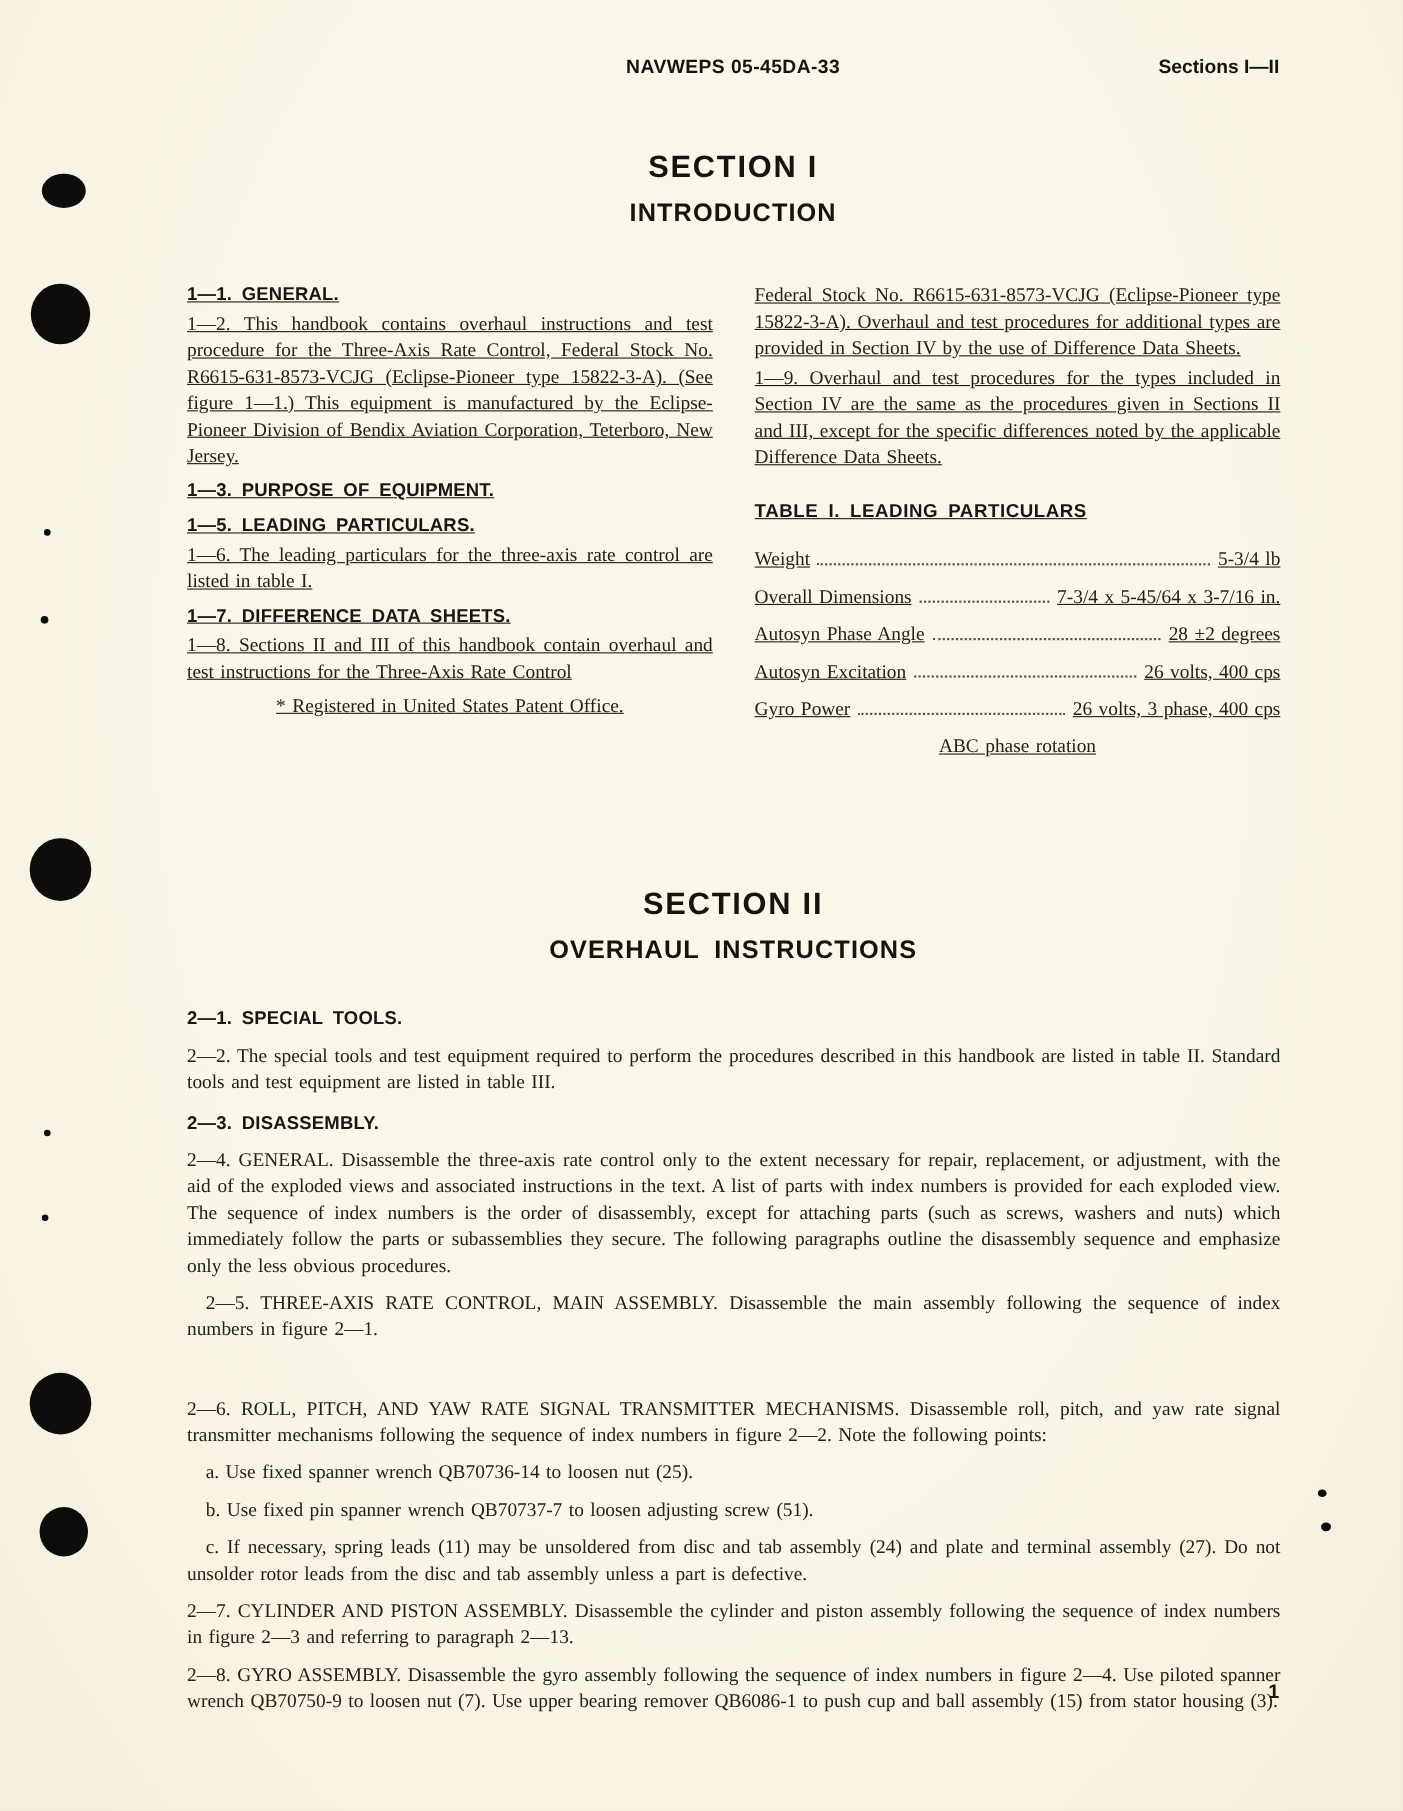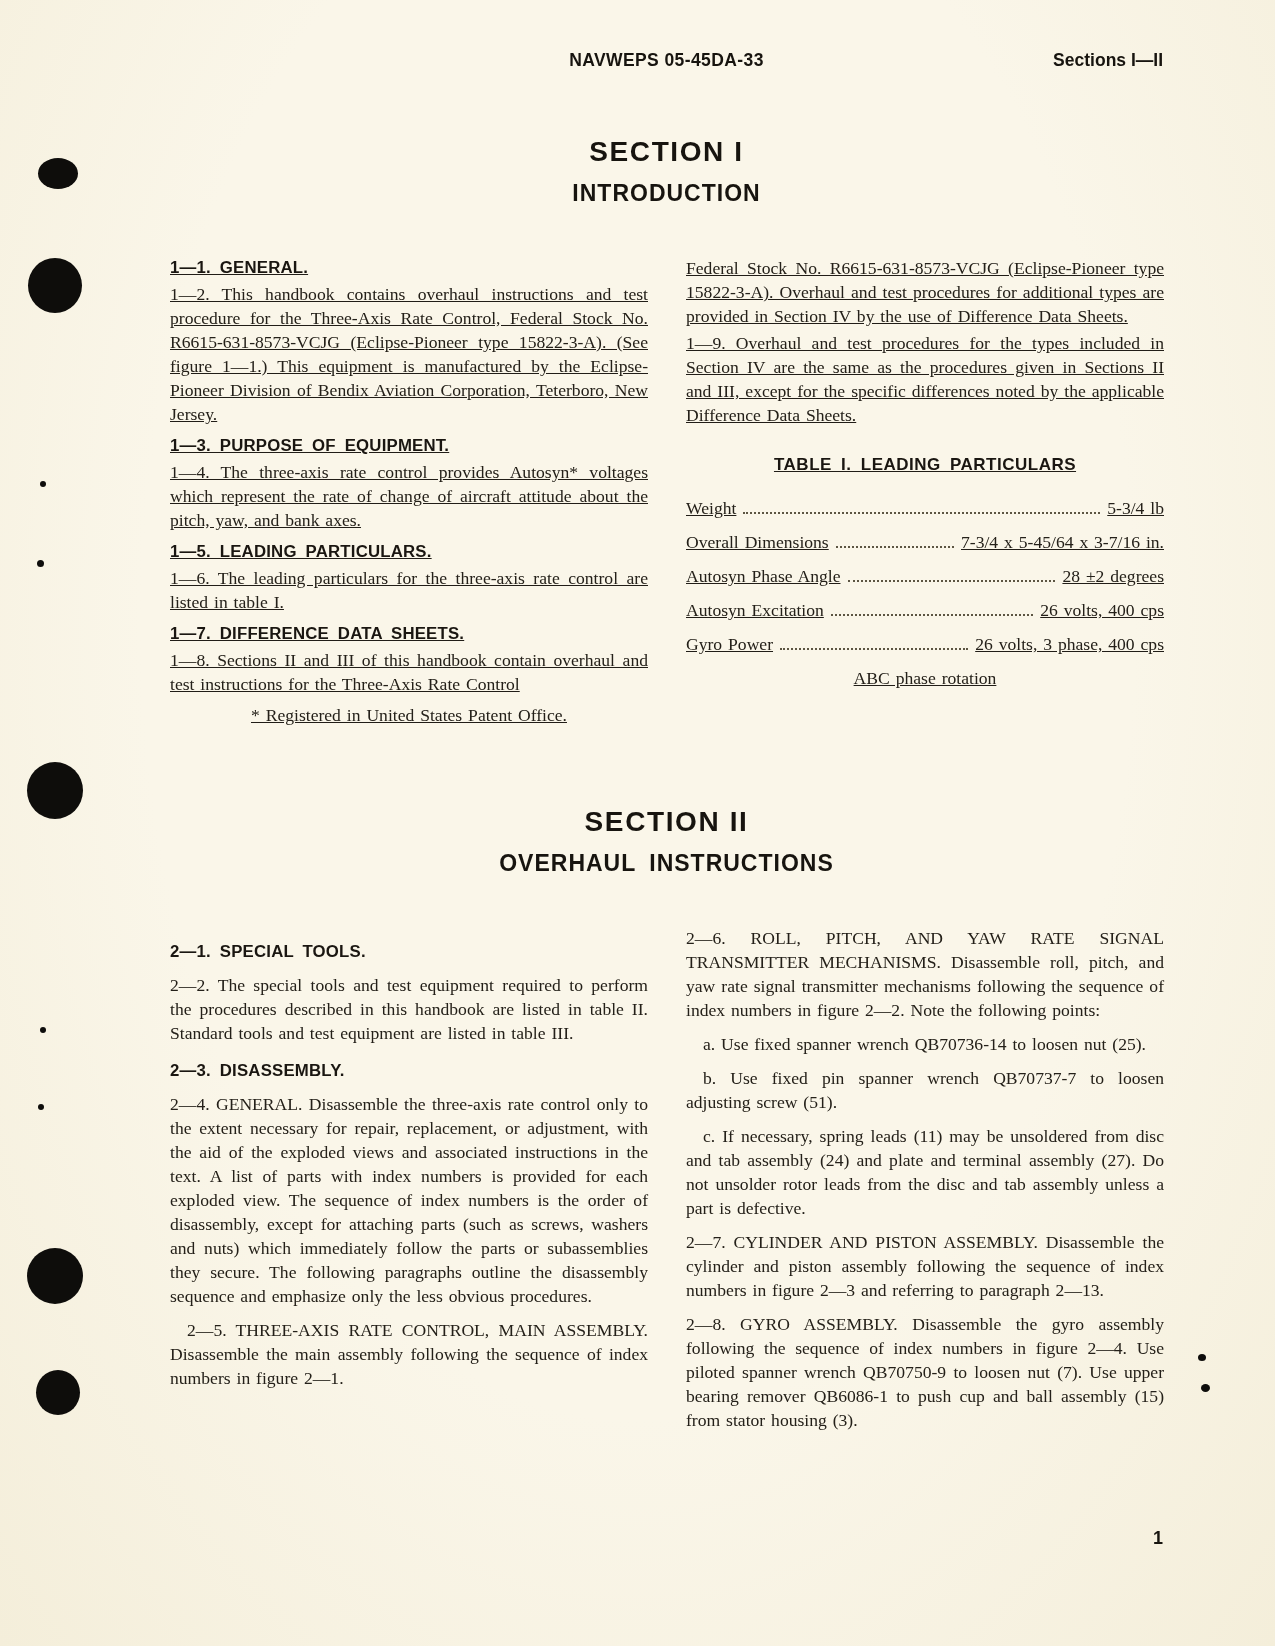--- a/index.html
+++ b/index.html
@@ -41,21 +41,21 @@
     text-align: left; margin: 8px 0 2px; color: #1a1611;
   }
   .body-para { margin: 0 0 3px; }
   .body-para.indent { text-indent: 17px; }
   .footnote { margin-top: 7px; text-align: center; }
   .s2 .body-para { margin-bottom: 10px; }
   .s2 .para-heading { margin: 14px 0 9px; }
   
   .lp-table { margin-top: 26px; }
   .lp-title {
-    text-align: center; font-family: "Liberation Sans", sans-serif; font-weight: bold;
+    font-family: "Liberation Sans", sans-serif; font-weight: bold;
     font-size: 17px; letter-spacing: .5px; word-spacing: 4px; margin-bottom: 21px; color: #1a1611;
   }
   .t-row { display: flex; align-items: baseline; margin-bottom: 13px; line-height: 21px; text-align: right; }
   .t-label { white-space: nowrap; }
   .t-value { white-space: nowrap; margin-left: auto; }
   .t-leader {
     flex: 1 1 auto; min-width: 18px; margin: 0 7px;
     border-bottom: 2px dotted #5c5543; align-self: flex-end;
     transform: translateY(-5px);
   }
@@ -91,21 +91,20 @@
   <div class="section-heading" style="top:136px;">
     <div class="line1">SECTION I</div>
     <div class="line2">INTRODUCTION</div>
   </div>
 
   <div class="columns s1" style="top:256px;text-decoration:underline;">
     <div class="col">
       <h3 class="para-heading">1—1. GENERAL.</h3>
       <p class="body-para">1—2. This handbook contains overhaul instructions and test procedure for the Three-Axis Rate Control, Federal Stock No. R6615-631-8573-VCJG (Eclipse-Pioneer type 15822-3-A). (See figure 1—1.) This equipment is manufactured by the Eclipse-Pioneer Division of Bendix Aviation Corporation, Teterboro, New Jersey.</p>
       <h3 class="para-heading">1—3. PURPOSE OF EQUIPMENT.</h3>
-      <p class="body-para">1—4. The three-axis rate control provides Autosyn* voltages which represent the rate of change of aircraft attitude about the pitch, yaw, and bank axes.</p>
       <h3 class="para-heading">1—5. LEADING PARTICULARS.</h3>
       <p class="body-para">1—6. The leading particulars for the three-axis rate control are listed in table I.</p>
       <h3 class="para-heading">1—7. DIFFERENCE DATA SHEETS.</h3>
       <p class="body-para">1—8. Sections II and III of this handbook contain overhaul and test instructions for the Three-Axis Rate Control</p>
       <p class="body-para footnote">* Registered in United States Patent Office.</p>
     </div>
     <div class="col">
       <p class="body-para">Federal Stock No. R6615-631-8573-VCJG (Eclipse-Pioneer type 15822-3-A). Overhaul and test procedures for additional types are provided in Section IV by the use of Difference Data Sheets.</p>
       <p class="body-para">1—9. Overhaul and test procedures for the types included in Section IV are the same as the procedures given in Sections II and III, except for the specific differences noted by the applicable Difference Data Sheets.</p>
 
@@ -140,21 +139,21 @@
         <div class="t-cont">ABC phase rotation</div>
       </div>
     </div>
   </div>
 
   <div class="section-heading" style="top:806px;">
     <div class="line1">SECTION II</div>
     <div class="line2">OVERHAUL INSTRUCTIONS</div>
   </div>
 
-  <div class="columns s2" style="top:926px;">
+  <div class="columns s2" style="top:900px;flex-direction:column;">
     <div class="col">
       <h3 class="para-heading">2—1. SPECIAL TOOLS.</h3>
       <p class="body-para">2—2. The special tools and test equipment required to perform the procedures described in this handbook are listed in table II. Standard tools and test equipment are listed in table III.</p>
       <h3 class="para-heading">2—3. DISASSEMBLY.</h3>
       <p class="body-para">2—4. GENERAL. Disassemble the three-axis rate control only to the extent necessary for repair, replacement, or adjustment, with the aid of the exploded views and associated instructions in the text. A list of parts with index numbers is provided for each exploded view. The sequence of index numbers is the order of disassembly, except for attaching parts (such as screws, washers and nuts) which immediately follow the parts or subassemblies they secure. The following paragraphs outline the disassembly sequence and emphasize only the less obvious procedures.</p>
       <p class="body-para indent">2—5. THREE-AXIS RATE CONTROL, MAIN ASSEMBLY. Disassemble the main assembly following the sequence of index numbers in figure 2—1.</p>
     </div>
     <div class="col">
       <p class="body-para">2—6. ROLL, PITCH, AND YAW RATE SIGNAL TRANSMITTER MECHANISMS. Disassemble roll, pitch, and yaw rate signal transmitter mechanisms following the sequence of index numbers in figure 2—2. Note the following points:</p>
       <p class="body-para indent">a. Use fixed spanner wrench QB70736-14 to loosen nut (25).</p>

